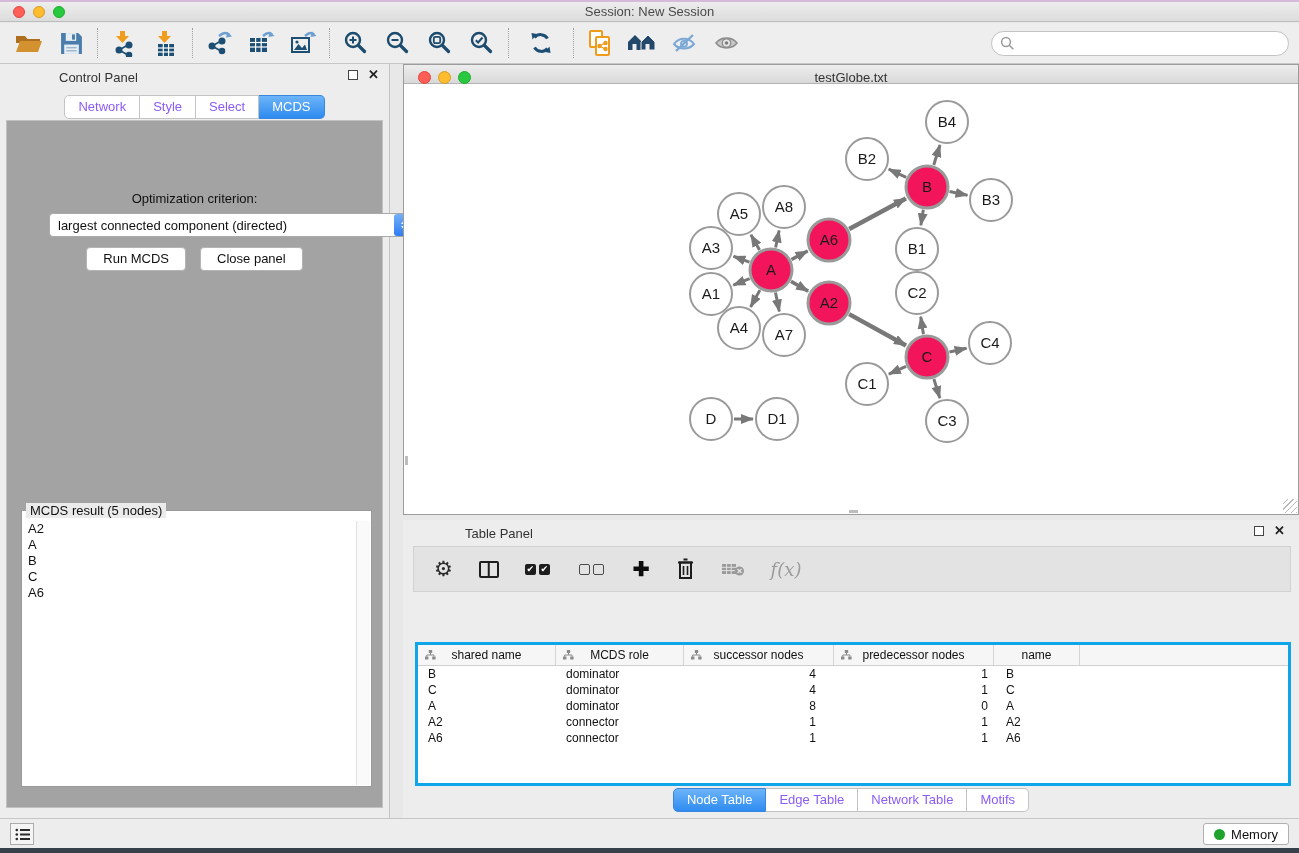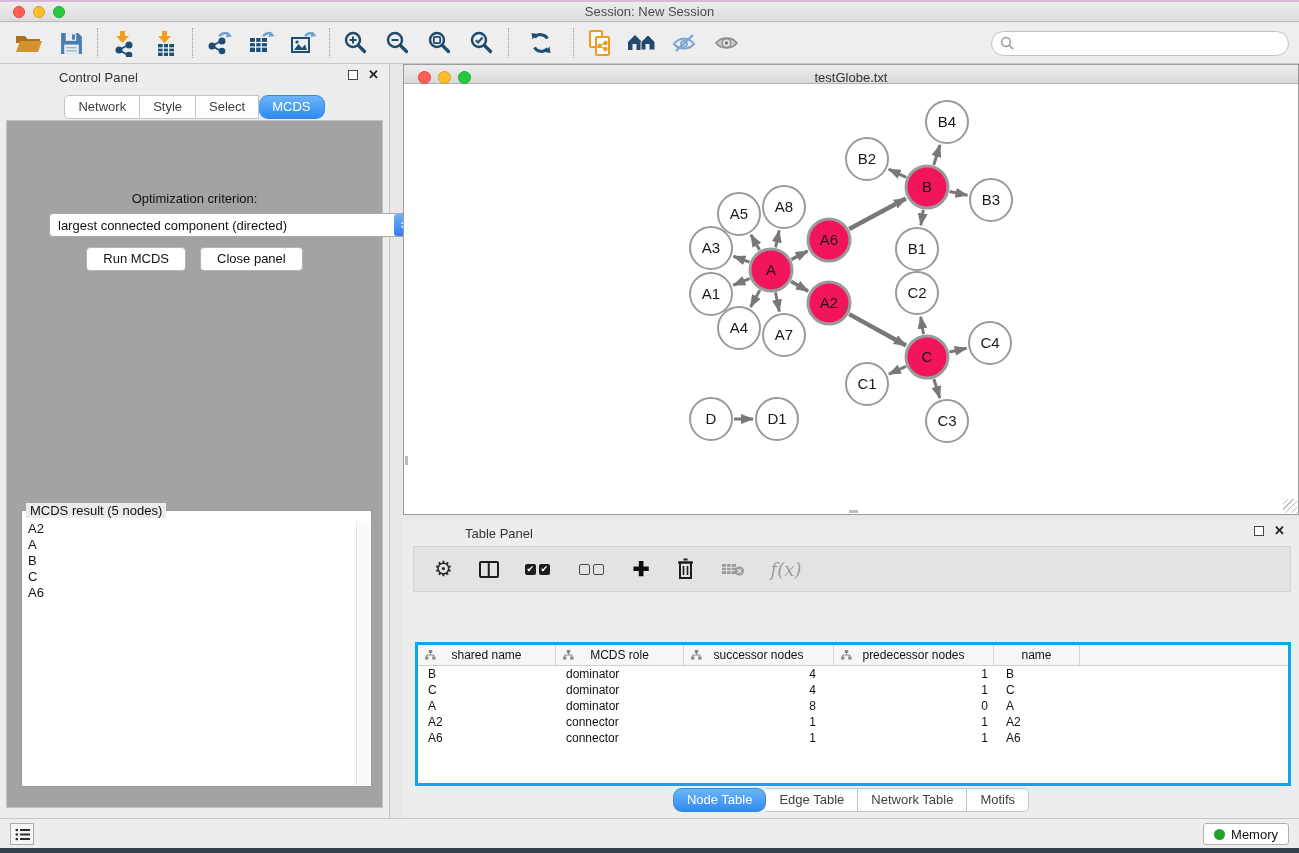--- a/index.html
+++ b/index.html
@@ -28,25 +28,25 @@
 
   
   .control-panel { position:absolute; left:0; top:64px; width:390px; height:754px; background:#ededed;
     border-right:1px solid #c4c4c4; }
   .panel-head { position:absolute; top:6px; left:12px; font-size:13px; color:#333;margin-left:47px; }
   .panel-icons { position:absolute; top:6px; right:10px; display:flex; gap:10px; align-items:center; }
   .ic-float { width:10px; height:10px; border:1.5px solid #444; background:#fff; display:inline-block; }
   .ic-close { font-size:13px; font-weight:bold; color:#222; line-height:10px; }
   .cp-tabs { position:absolute; top:31px; left:0; right:0; text-align:center; }
   .seg { display:inline-flex; }
-  .seg-btn { font-family:"Liberation Sans",sans-serif; font-size:13px; color:#404040; background:#fff;
+  .seg-btn { font-family:"Liberation Sans",sans-serif; font-size:13px; color:#8b5cf6; background:#fff;
     border:1px solid #c3c3c3; border-left:none; padding:3px 13px 4px; cursor:default; }
   .seg-btn:first-child { border-left:1px solid #c3c3c3; border-radius:5px 0 0 5px; }
   .seg-btn:last-child { border-radius:0 5px 5px 0; }
-  .seg-btn.active { background:linear-gradient(#6db4f9,#2e8bf0); border-color:#3a85dd; color:#fff;border-radius:9px; }
+  .seg-btn.active { background:linear-gradient(#6db4f9,#2e8bf0); border-color:#3a85dd; color:#fff; }
   .cp-content { position:absolute; left:6px; right:6px; top:56px; bottom:10px; background:#a3a3a3;
     border:1px solid #c2c2c2; }
   .opt-label { position:absolute; top:70px; left:0; right:0; text-align:center; font-size:13px; color:#111; }
   .dropdown { position:absolute; left:42px; top:92px; width:368px; height:24px; background:#fff;
     border:1px solid #a9a9a9; border-radius:4px; display:flex; align-items:center; }
   .dropdown .val { flex:1; font-size:13px; color:#111; padding-left:8px; white-space:nowrap; }
   .dd-stepper { width:22px; height:22px; border-radius:3px; margin-right:0px;
     background:linear-gradient(#74b0f7,#2f7cf3); display:flex; flex-direction:column;
     align-items:center; justify-content:center; gap:2px; }
   .dd-stepper .up { width:0;height:0;border-left:4px solid transparent;border-right:4px solid transparent;border-bottom:5px solid #fff; }

